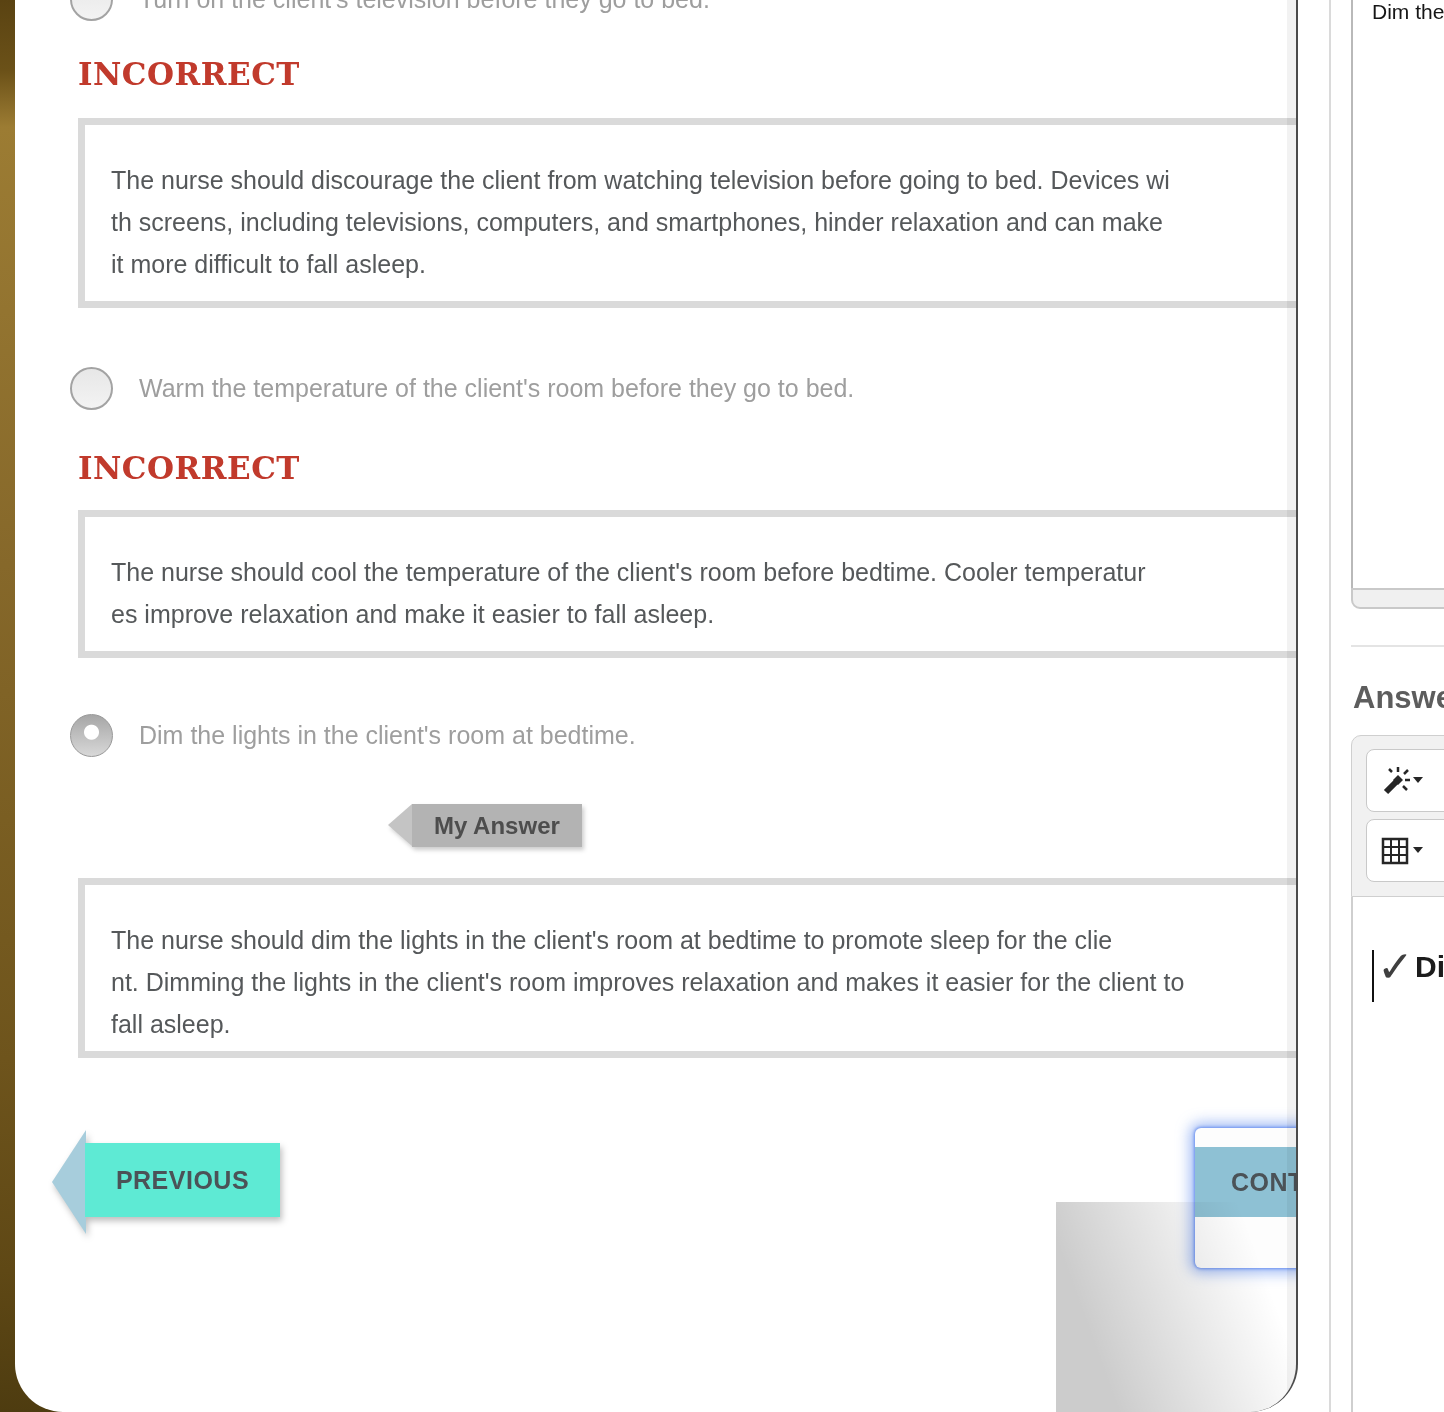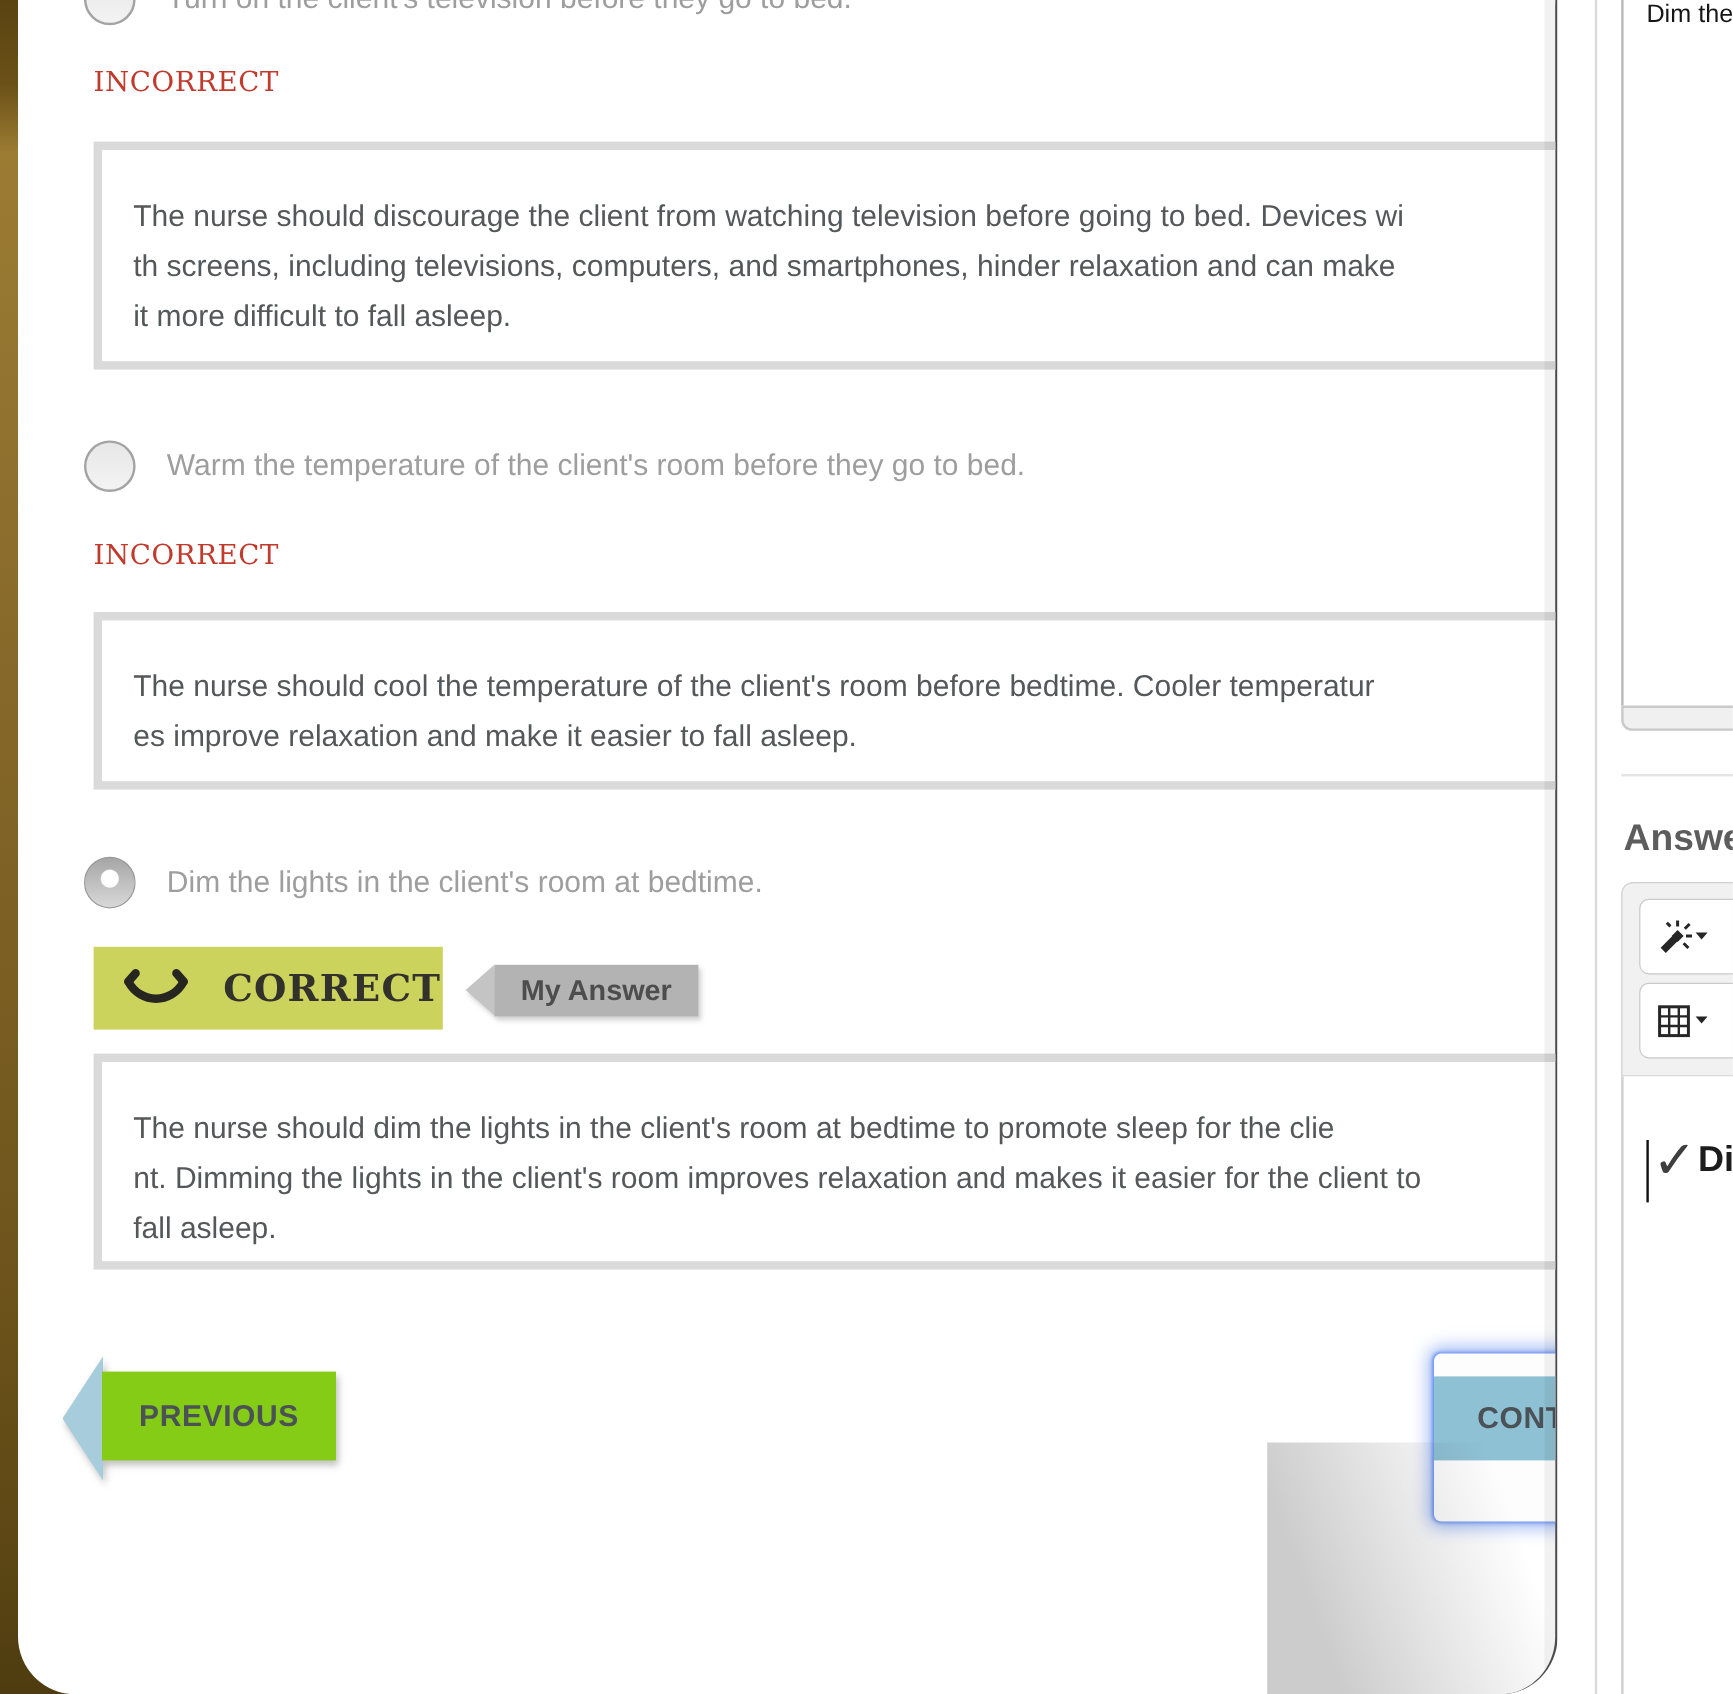--- a/index.html
+++ b/index.html
@@ -23,21 +23,21 @@
 
   .opt-row { position:absolute; left:55px; display:flex; align-items:center; }
   .radio { width:43px; height:43px; border-radius:50%; flex:0 0 43px;
     border:2px solid #a3a3a3; background:linear-gradient(180deg,#e7e7e7,#f3f3f3); }
   .radio.sel { border:1px solid #989898;
     background:radial-gradient(circle at 50% 42%, #ffffff 0 7px, rgba(255,255,255,0) 8px),
                linear-gradient(180deg,#a6a6a6,#d8d8d8); }
   .opt-label { margin-left:26px; font-size:25px; color:#9e9e9e; white-space:nowrap; }
 
   .verdict { position:absolute; left:63px; font-family:"DejaVu Serif", serif;
-    font-weight:400; font-size:23px; letter-spacing:0.5px; color:#c13a2c; white-space:nowrap; }
+    font-weight:700; font-size:31px; letter-spacing:0.5px; color:#c13a2c; white-space:nowrap; }
 
   .fbox { position:absolute; left:63px; width:1460px; border:7px solid #dadada;
     background:#fff; padding:34px 0 0 26px; }
   .fline { font-size:25px; color:#55585a; line-height:42px; white-space:nowrap; }
 
   .correct-badge { position:absolute; left:63px; top:789px; width:291px; height:69px;
     background:#ccd35c; display:flex; align-items:center; padding-left:22px; }
   .correct-badge .txt { font-family:"DejaVu Serif", serif; font-weight:700;
     font-size:31px; letter-spacing:1px; color:#32312b; margin-left:26px; white-space:nowrap; }
 
@@ -47,21 +47,21 @@
     border-bottom:21.5px solid transparent; border-right:24px solid #c4c4c4; }
   .my-answer .body { background:#b3b3b3; height:43px; display:flex; align-items:center;
     padding:0 22px; }
   .my-answer .body span { font-size:24px; font-weight:600; color:#4d4d4d; white-space:nowrap; }
 
   .btn-prev { position:absolute; left:37px; top:1128px; width:228px; height:110px;
     cursor:pointer; filter:drop-shadow(2px 4px 3px rgba(0,0,0,0.25)); }
   .btn-prev .tip { position:absolute; left:0; top:2px; width:34px; height:104px;
     background:#a7cddc; clip-path:polygon(100% 0, 0 50%, 100% 100%); }
   .btn-prev .body { position:absolute; left:33px; top:15px; width:195px; height:74px;
-    background:#84cc16; display:flex; align-items:center; justify-content:center; }
+    background:#5eead4; display:flex; align-items:center; justify-content:center; }
   .btn-prev .body span { font-size:25px; font-weight:700; letter-spacing:0.5px;
     color:#4b5257; white-space:nowrap; }
 
   .btn-cont { position:absolute; left:1180px; top:1128px; width:170px; height:140px;
     background:#fdfdfd; border-radius:6px; cursor:pointer;
     box-shadow:0 0 3px 1px rgba(100,140,240,0.9), 0 0 14px 5px rgba(110,150,240,0.65); }
   .btn-cont .bar { position:absolute; left:0; top:19px; right:0; height:70px;
     background:#8ec1d4; display:flex; align-items:center; }
   .btn-cont .bar span { font-size:25px; font-weight:700; letter-spacing:0.5px;
     color:#4b5257; padding-left:36px; white-space:nowrap; }
@@ -117,28 +117,20 @@
   <div class="fbox" style="top:510px; height:148px;">
     <div class="fline">The nurse should cool the temperature of the client's room before bedtime. Cooler temperatur</div>
     <div class="fline">es improve relaxation and make it easier to fall asleep.</div>
   </div>
 
   <div class="opt-row" style="top:714px;">
     <div class="radio sel"></div>
     <div class="opt-label">Dim the lights in the client's room at bedtime.</div>
   </div>
 
-  <div class="correct-badge">
-    <svg width="60" height="36" viewBox="0 0 60 36">
-      <path d="M7 12 C 17 31, 43 31, 53 12" stroke="#26251f" stroke-width="7" fill="none" stroke-linecap="round"></path>
-      <path d="M7 12 L13 5" stroke="#26251f" stroke-width="7" fill="none" stroke-linecap="round"></path>
-      <path d="M53 12 L47 5" stroke="#26251f" stroke-width="7" fill="none" stroke-linecap="round"></path>
-    </svg>
-    <span class="txt">CORRECT</span>
-  </div>
 
   <div class="my-answer">
     <div class="tip"></div>
     <div class="body">
         <span>My Answer</span>
       </div>
   </div>
 
   <div class="fbox" style="top:878px; height:180px;">
     <div class="fline">The nurse should dim the lights in the client's room at bedtime to promote sleep for the clie</div>

